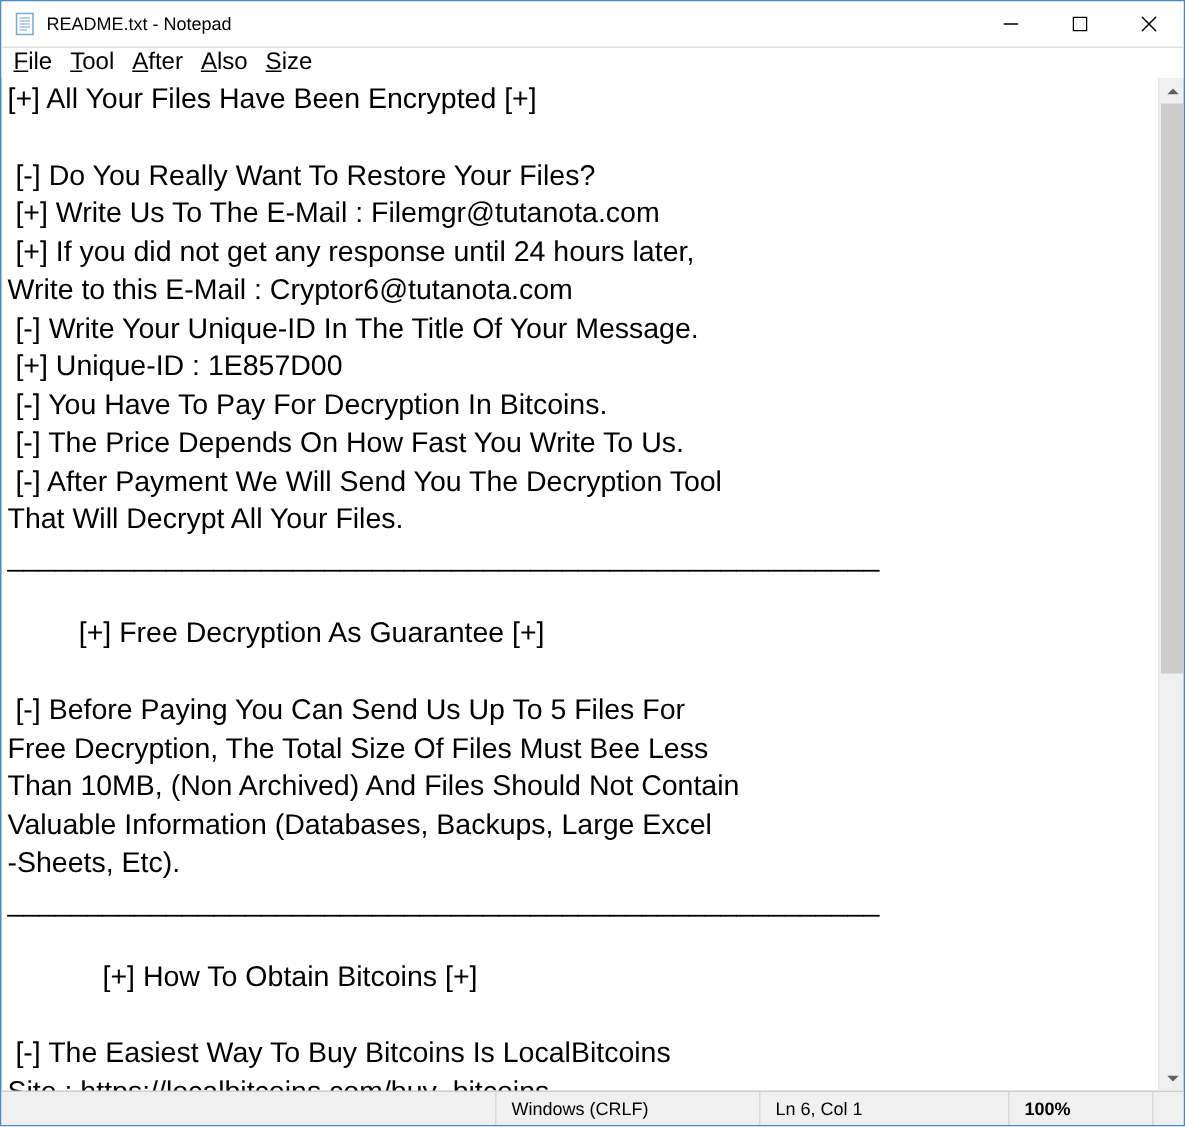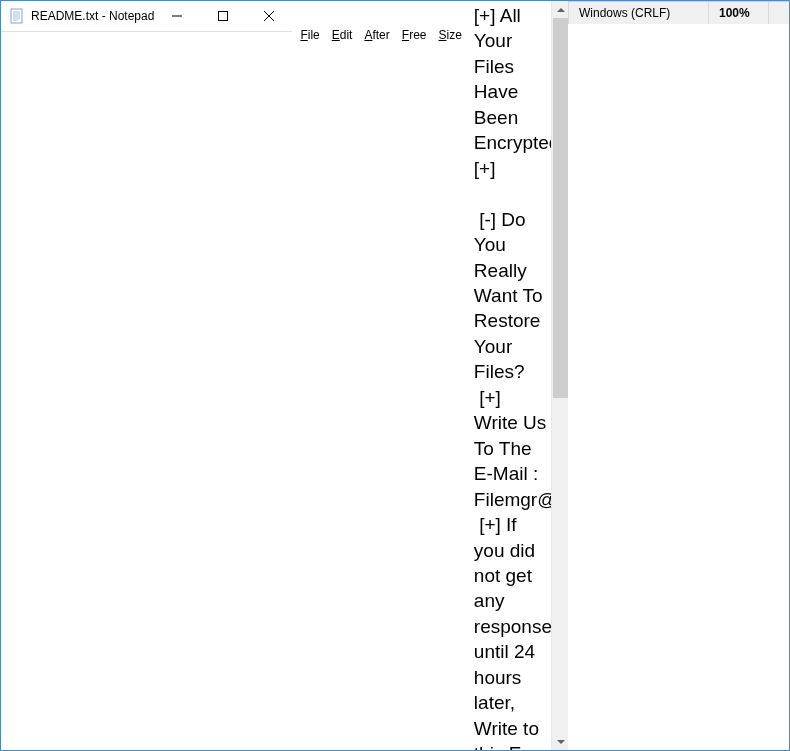--- a/index.html
+++ b/index.html
@@ -11,21 +11,21 @@
     width: 790px;
     height: 751px;
     overflow: hidden;
     position: relative;
   }
   .window {
     width: 790px;
     height: 751px;
     border: 1px solid #4a88c7;
     display: flex;
-    flex-direction: row;
+    flex-direction: column;
     background: #fff;
   }
   .titlebar {
     height: 31px;
     background: #fff;
     display: flex;
     align-items: center;
     border-bottom: 1px solid #e0e0e0;
   }
   .titlebar-icon {
@@ -48,25 +48,23 @@
     height: 100%;
     display: flex;
     align-items: center;
     justify-content: center;
     font-family: "Segoe UI", sans-serif;
   }
   .win-btn svg { display: block; }
   .menubar {
     height: 20px;
     display: flex;
-    align-items: center;
     padding: 0 2px;
-    font-size: 12px;
-    background: #fff;
-    margin-top: 24px;
+    font-size: 16px;
+    background: #fff;
   }
   .menu-item {
     padding: 1px 6px;
     color: #000;
   }
   .menu-item:first-letter { text-decoration: underline; }
   .content {
     flex: 1;
     overflow: hidden;
     position: relative;
@@ -114,20 +112,21 @@
     align-items: center;
     font-size: 12px;
     color: #000;
   }
   .status-section {
     border-left: 1px solid #d8d8d8;
     height: 100%;
     display: flex;
     align-items: center;
     padding: 0 10px;
+    margin-left: 36px;
   }
   .status-spacer { flex: 1; }
   .status-encoding { width: 140px; }
   .status-pos { width: 130px; }
   .status-zoom { width: 60px; font-weight: bold; }
 </style>
 </head>
 <body>
 
 <div class="window">
@@ -158,23 +157,23 @@
         <svg width="10" height="10">
             <line x1="0" y1="0" x2="10" y2="10" stroke="#000" stroke-width="1"></line>
             <line x1="10" y1="0" x2="0" y2="10" stroke="#000" stroke-width="1"></line>
           </svg>
       </div>
     </div>
   </div>
 
   <div class="menubar">
     <span class="menu-item">File</span>
-    <span class="menu-item">Edit</span>
+    <span class="menu-item">Tool</span>
     <span class="menu-item">After</span>
-    <span class="menu-item">Free</span>
+    <span class="menu-item">Also</span>
     <span class="menu-item">Size</span>
   </div>
 
   <div class="content">
     <div class="textarea">[+] All Your Files Have Been Encrypted [+]
 
  [-] Do You Really Want To Restore Your Files?
  [+] Write Us To The E-Mail : Filemgr@tutanota.com
  [+] If you did not get any response until 24 hours later,
 Write to this E-Mail : Cryptor6@tutanota.com
@@ -213,16 +212,17 @@
         <svg width="8" height="4">
             <polygon points="0,0 8,0 4,4" fill="#606060"></polygon>
           </svg>
       </div>
     </div>
   </div>
 
   <div class="statusbar">
     <div class="status-spacer"></div>
     <div class="status-section status-encoding">Windows (CRLF)</div>
+    <div class="status-section status-pos">Ln 6, Col 1</div>
     <div class="status-section status-zoom">100%</div>
     <div class="status-section" style="width:20px"></div>
   </div>
 </div>
 
 </body></html>

